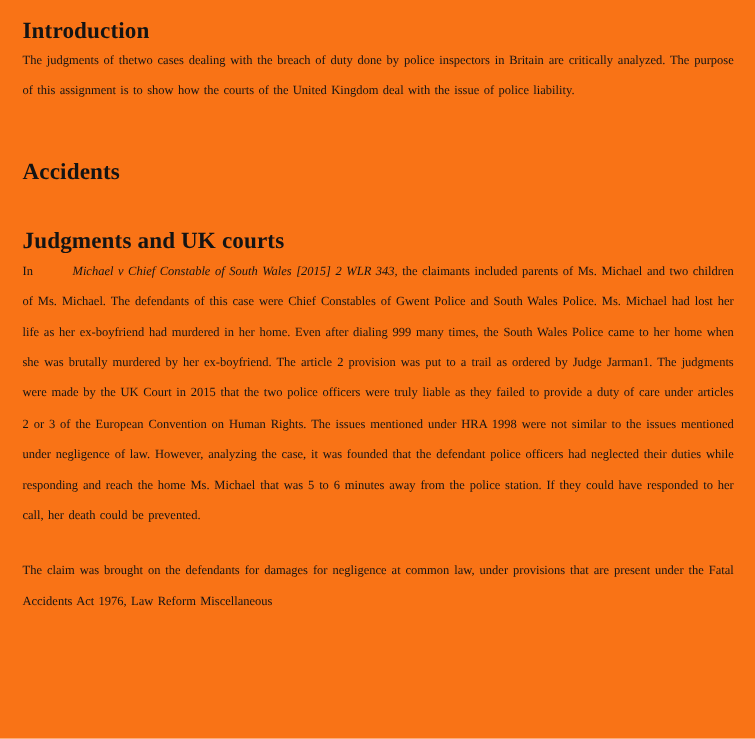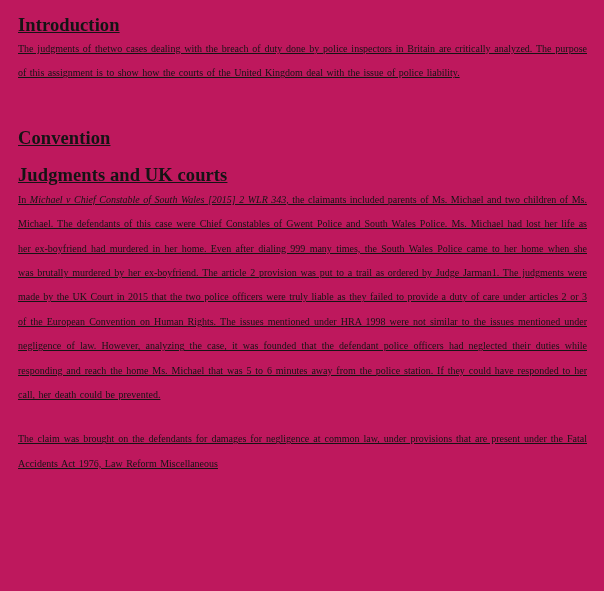--- a/index.html
+++ b/index.html
@@ -4,57 +4,56 @@
 <style>
   html, body {
     margin: 0;
     padding: 0;
     background: #ffffff;
   }
   .page {
     width: 604px;
     height: 591px;
     box-sizing: border-box;
-    background: #be185d;
+    background: #f97316;
     color: #141414;
     padding: 13px 17px 0 18px;
     overflow: hidden;
     font-family: "Liberation Serif", "DejaVu Serif", serif;
-    text-decoration: underline;
   }
   .heading {
     font-size: 18.5px;
     line-height: 24px;
     font-weight: bold;
     margin: 0;
     letter-spacing: 0.1px;
   }
   .heading.discussion { margin-top: 40px; }
-  .heading.judgments  { margin-top: 13px; }
+  .heading.judgments  { margin-top: 31px; }
   .para {
     font-size: 10px;
     line-height: 24.4px;
     text-align: justify;
     margin: 0;
     word-spacing: 1px;
   }
   .para.case  { margin-top: 1px; }
   .para.claim { margin-top: 20px; }
-  .para em { font-style: italic; }
+  .para em { font-style: italic; margin-left: 28px; }
 </style>
 </head>
 <body>
 
 <div class="page">
 
   <h2 class="heading introduction">Introduction</h2>
 
   <p class="para intro">The judgments of thetwo cases dealing with the breach of duty done by police inspectors in Britain are critically analyzed. The purpose of this assignment is to show how the courts of the United Kingdom deal with the issue of police liability.</p>
 
-  <h2 class="heading discussion">Convention</h2>
+  <h2 class="heading discussion">Accidents</h2>
 
   <h2 class="heading judgments">Judgments and UK courts</h2>
 
   <p class="para case"><span>In </span><em>Michael v Chief Constable of South Wales [2015] 2 WLR 343,</em><span> the claimants included parents of Ms. Michael and two children of Ms. Michael. The defendants of this case were Chief Constables of Gwent Police and South Wales Police. Ms. Michael had lost her life as her ex-boyfriend had murdered in her home. Even after dialing 999 many times, the South Wales Police came to her home when she was brutally murdered by her ex-boyfriend. The article 2 provision was put to a trail as ordered by Judge Jarman1. The judgments were made by the UK Court in 2015 that the two police officers were truly liable as they failed to provide a duty of care under articles 2 or 3 of the European Convention on Human Rights. The issues mentioned under HRA 1998 were not similar to the issues mentioned under negligence of law. However, analyzing the case, it was founded that the defendant police officers had neglected their duties while responding and reach the home Ms. Michael that was 5 to 6 minutes away from the police station. If they could have responded to her call, her death could be prevented.</span></p>
 
   <p class="para claim">The claim was brought on the defendants for damages for negligence at common law, under provisions that are present under the Fatal Accidents Act 1976, Law Reform Miscellaneous</p>
 
 </div>
 
 </body></html>

